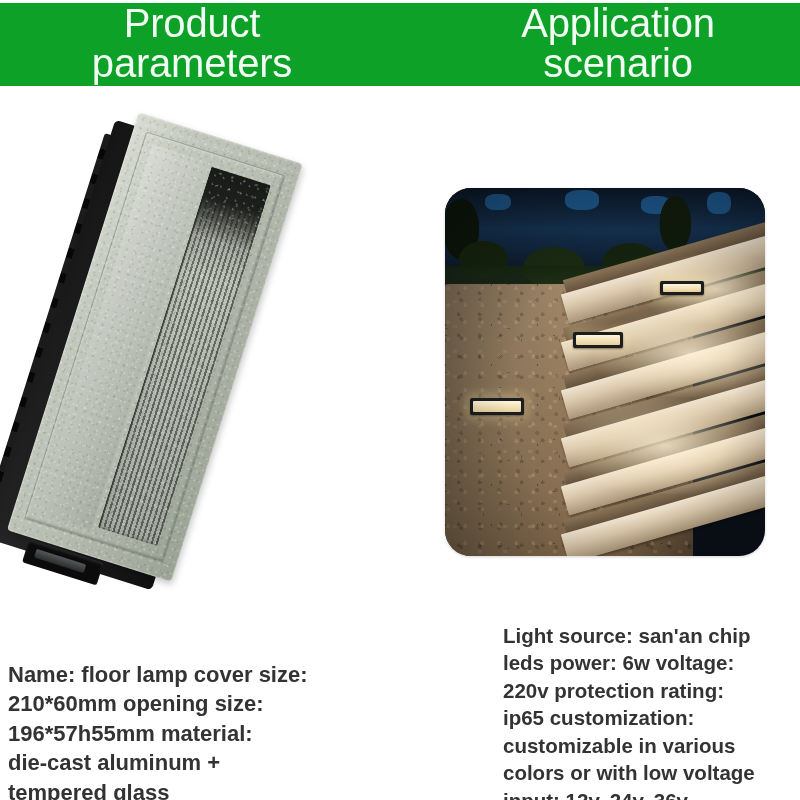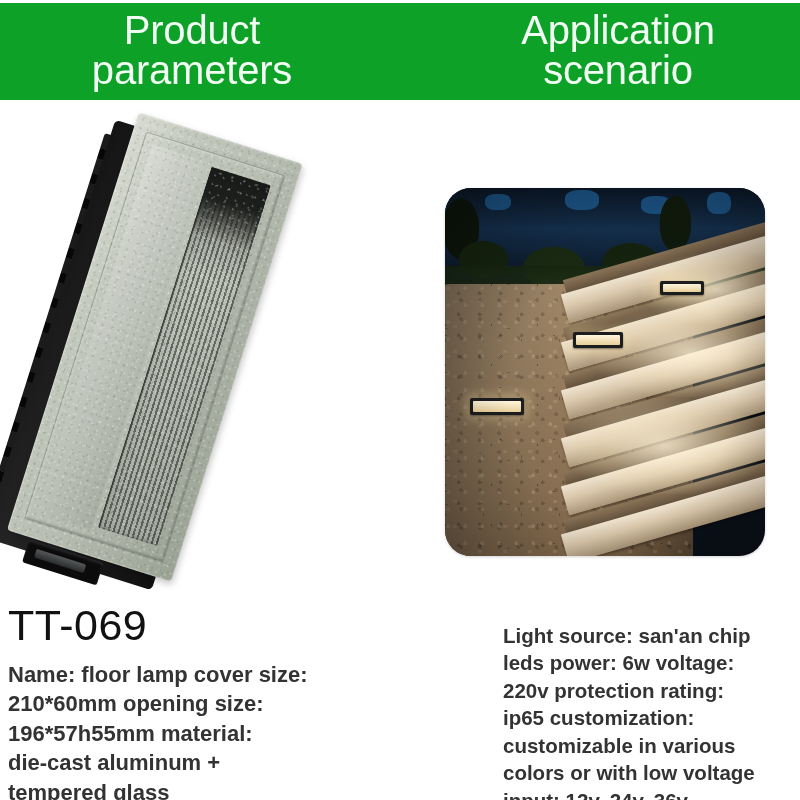--- a/index.html
+++ b/index.html
@@ -6,21 +6,21 @@
     margin: 0; padding: 0;
     width: 800px; height: 800px;
     background: #fdfdfd;
     font-family: "Liberation Sans", sans-serif;
     overflow: hidden;
   }
   #page { position: relative; width: 800px; height: 800px; background: #ffffff; }
 
   
   .banner {
-    position: absolute; left: 0; top: 3px; width: 800px; height: 97px;
+    position: absolute; left: 0; top: 3px; width: 800px; height: 83px;
     background: #0da128;
     display: flex; align-items: center;
   }
   .banner-col { flex: 1 1 50%; height: 100%; display: flex; align-items: center; justify-content: center; }
   .banner-title {
     color: #f2fdf3;
     font-size: 40px; line-height: 0.99;
     font-weight: 400;
     text-align: center;
     letter-spacing: -0.2px;
@@ -305,21 +305,20 @@
     <div class="fixture" style="left:128px;top:144px;width:50px;height:16px;">
       <div class="fixture-glow"></div>
     </div>
     <div class="fixture" style="left:215px;top:93px;width:44px;height:14px;">
       <div class="fixture-glow"></div>
     </div>
 
     <div class="scene-vignette"></div>
   </div>
 
-  <div class="model">TT-069</div>
   <div class="spec-left">Name: floor lamp cover size:
 210*60mm opening size:
 196*57h55mm material:
 die-cast aluminum +
 tempered glass</div>
   <div class="spec-right">Light source: san'an chip
 leds power: 6w voltage:
 220v protection rating:
 ip65 customization:
 customizable in various

